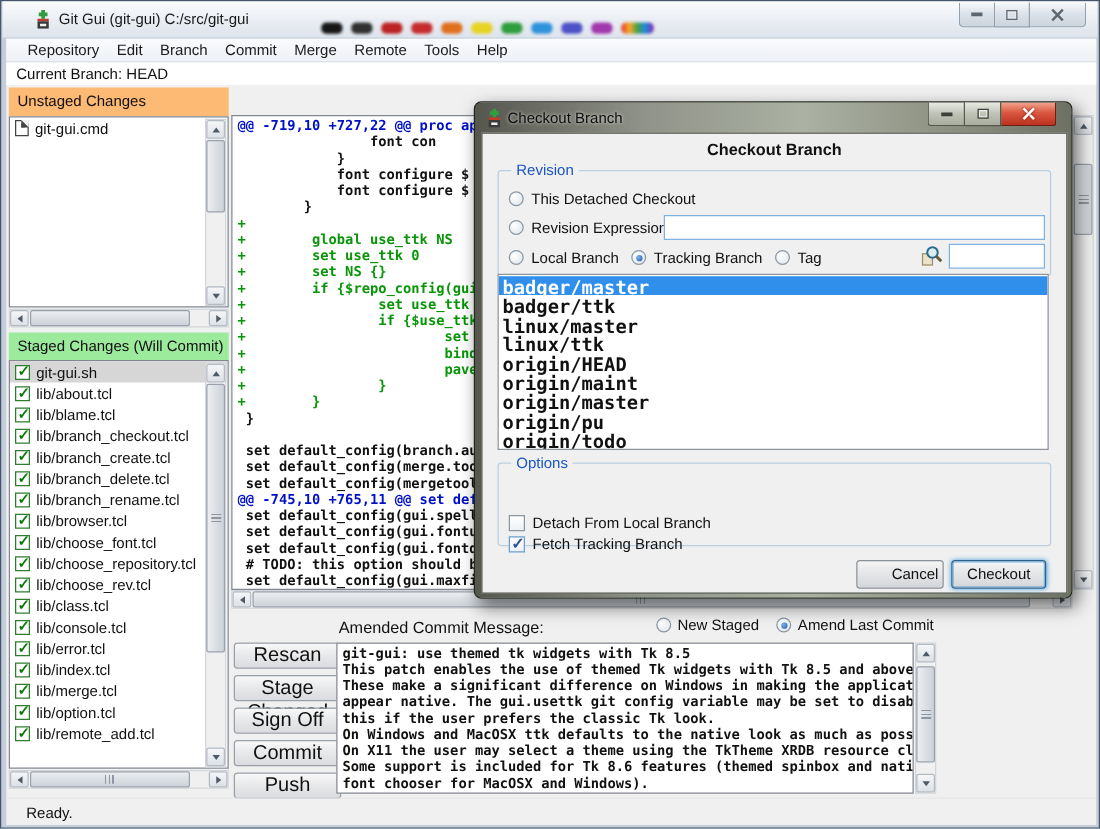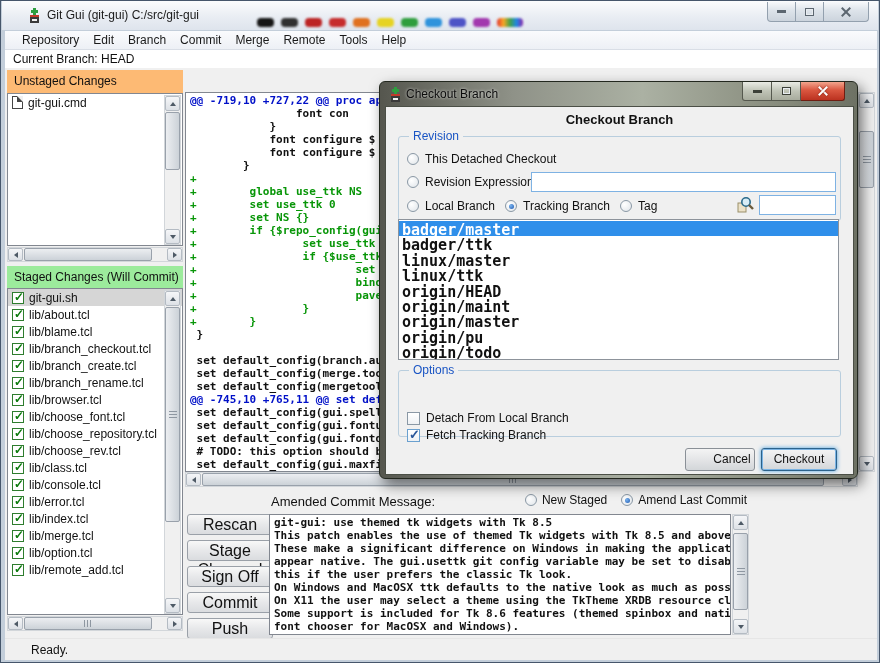--- a/index.html
+++ b/index.html
@@ -71,21 +71,21 @@
   
   .c-label { position:absolute; font-size:13px; color:#111; }
   .radio-group { position:absolute; display:flex; gap:14px; align-items:center; justify-content:flex-end; font-size:12px; color:#111; }
   .radio { width:12px; height:12px; border-radius:50%; border:1px solid #8a98a5; background:radial-gradient(circle at 35% 35%,#ffffff,#dfe4e9); flex:0 0 auto; display:flex; align-items:center; justify-content:center; }
   .radio.sel::after { content:""; width:5px; height:5px; border-radius:50%; background:radial-gradient(circle at 35% 35%,#7ab4ef,#1e58b0); }
   .r-item { display:flex; align-items:center; gap:5px; }
   .tkbtn { position:absolute; width:86px; height:21px; font-size:16px; color:#111; text-align:center; line-height:19px;
     background:linear-gradient(#f8f8f8,#e7e8ea 50%,#dadcdf); border:1px solid #9aa0a8; border-radius:3px; }
   .msgbox { position:absolute; background:#fff; border:1px solid #828790; padding:1px 0 0 4px; overflow:hidden; }
   .mline { height:13px; white-space:pre; overflow:hidden; font-family:"DejaVu Sans Mono",monospace; font-size:11px; font-weight:bold; color:#111; }
-  .statusbar { position:absolute; left:0; top:607px; width:872px; height:22px; border-top:1px solid #e6e6e6; font-size:12px; color:#111; padding:4px 0 0 26px; }
+  .statusbar { position:absolute; left:0; top:607px; width:872px; height:22px; border-top:1px solid #e6e6e6; font-size:12px; color:#111; padding:4px 0 0 16px; }
 
   
   .dialog { position:absolute; left:378px; top:80px; width:479px; height:398px; border-radius:6px;
     background:linear-gradient(90deg,#55564e,#8f9288 28%,#abb1a3 55%,#868a7b 85%,#6d7164);
     border:1px solid #23281f; box-shadow:4px 6px 14px rgba(0,0,0,.55); z-index:50; }
   .dlg-title { position:absolute; left:26px; top:5px; font-size:12px; color:#0c0c0c; text-shadow:0 0 3px rgba(255,255,255,.8); }
   .dlg-icon { position:absolute; left:8px; top:5px; width:15px; height:15px; }
   .dlg-btns { position:absolute; right:12px; top:0; display:flex; }
   .dbtn { height:19px; border:1px solid #55584e; border-top:none; display:flex; align-items:center; justify-content:center; }
   .dbtn.min { width:30px; border-radius:0 0 0 3px; background:linear-gradient(#e9ebe4,#bfc3b6 50%,#a8ac9d); }
@@ -222,20 +222,24 @@
           <div class="frow">
             <span class="check-icon"></span>
             <span>lib/branch_checkout.tcl</span>
           </div>
 
           <div class="frow">
             <span class="check-icon"></span>
             <span>lib/branch_create.tcl</span>
           </div>
 
+          <div class="frow">
+            <span class="check-icon"></span>
+            <span>lib/branch_delete.tcl</span>
+          </div>
 
           <div class="frow">
             <span class="check-icon"></span>
             <span>lib/branch_rename.tcl</span>
           </div>
 
           <div class="frow">
             <span class="check-icon"></span>
             <span>lib/browser.tcl</span>
           </div>

